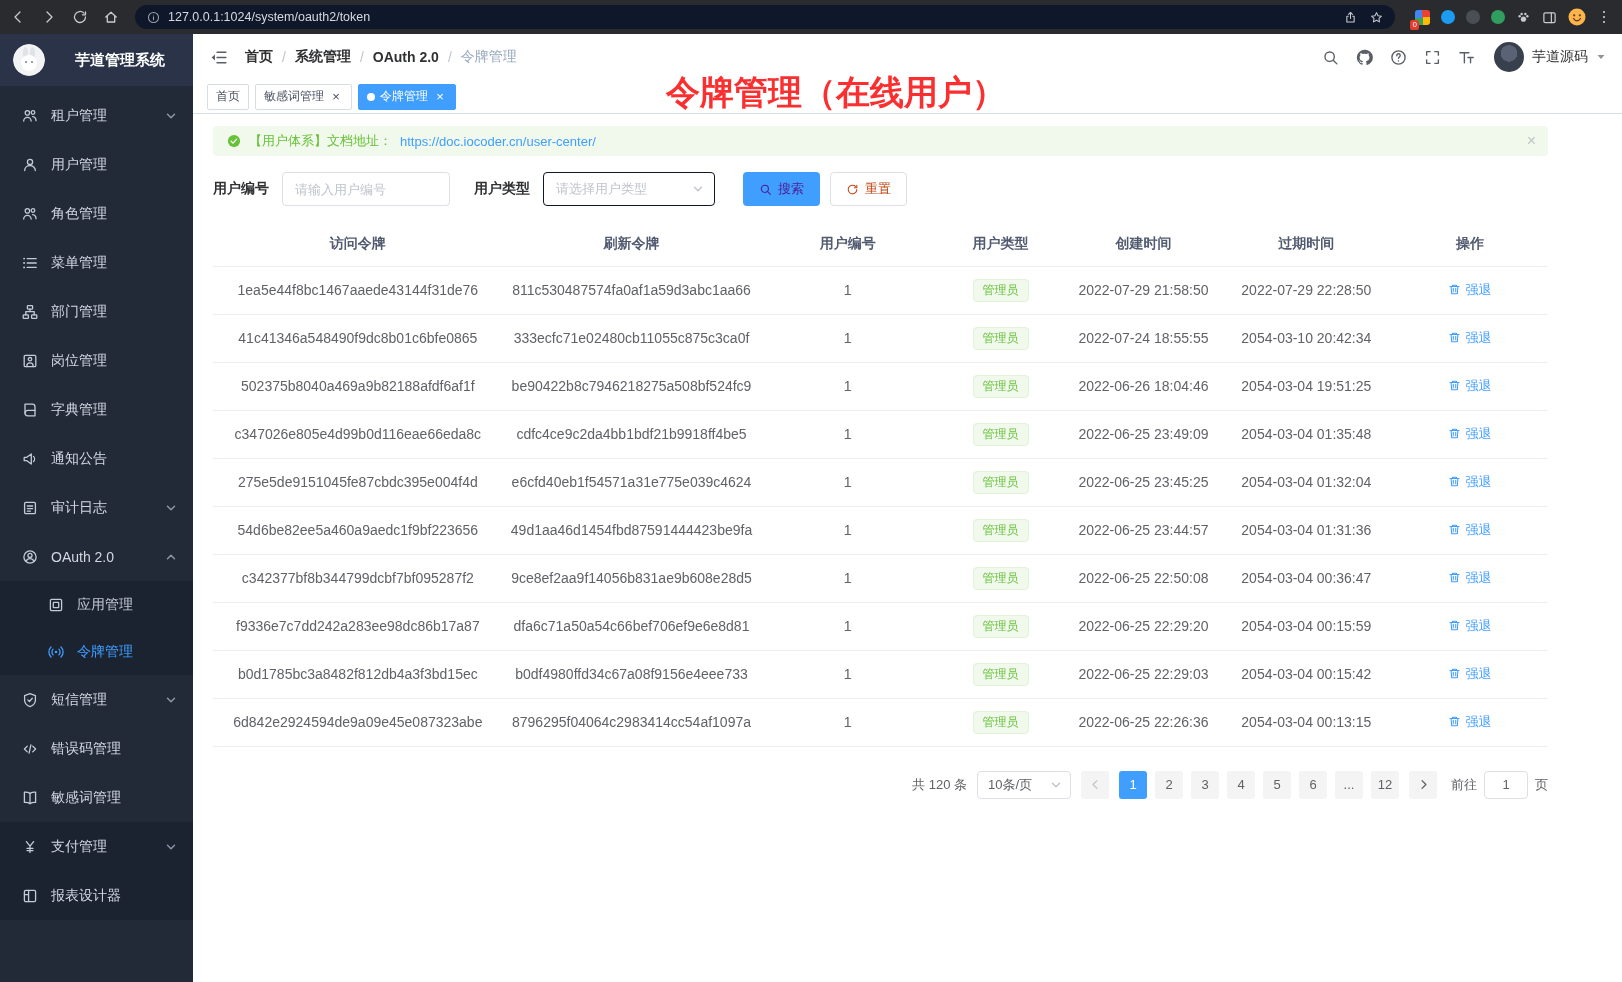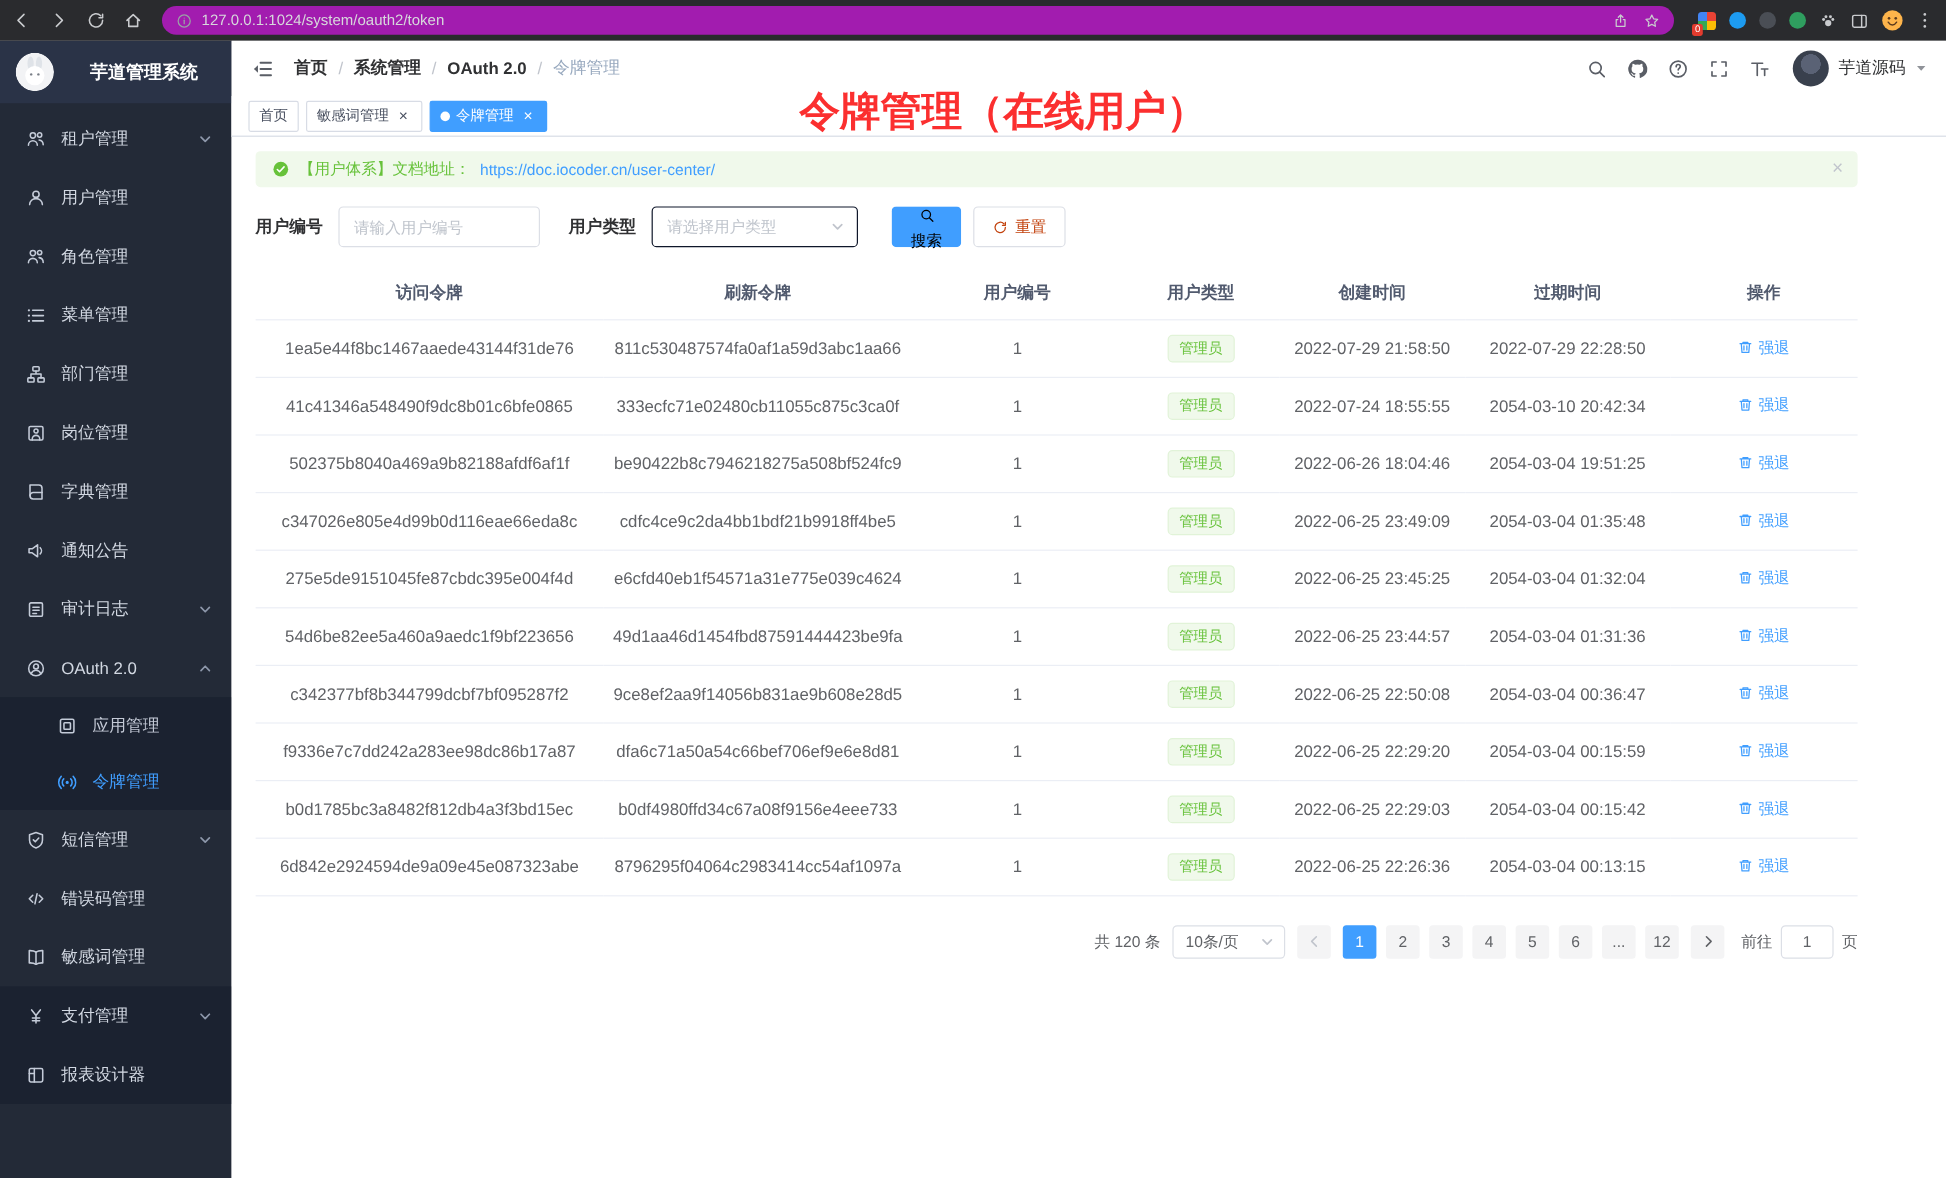--- a/index.html
+++ b/index.html
@@ -6,21 +6,21 @@
 html,body { width:1622px; height:982px; }
 body { font-family:"Liberation Sans","DejaVu Sans",sans-serif; background:#fff; color:#303133; overflow:hidden; }
 button,input { font-family:inherit; }
 .icn { display:inline-flex; align-items:center; justify-content:center; line-height:1; }
 .icn svg { display:block; }
 
 
 .browser { height:34px; background:#2a2b2e; display:flex; align-items:center; padding:0 10px; }
 .b-nav { display:flex; align-items:center; gap:15px; margin-right:6px; }
 .b-icon { color:#c9cbce; font-size:16px; cursor:pointer; }
-.url-pill { flex:1; height:24px; background:#a21caf; border-radius:12px; display:flex; align-items:center; gap:8px; padding:0 12px; margin:0 10px; cursor:text; }
+.url-pill { flex:1; height:24px; background:#0f172a; border-radius:12px; display:flex; align-items:center; gap:8px; padding:0 12px; margin:0 10px; cursor:text; }
 .info { color:#9aa0a6; font-size:13px; }
 .url-text { font-size:12.5px; color:#d7d9dc; flex:1; white-space:nowrap; overflow:hidden; }
 .pill-right { margin-left:auto; display:flex; gap:13px; color:#c9cbce; font-size:13px; }
 .ext-group { display:flex; align-items:center; gap:11px; margin:0 10px; }
 .ext-grid { width:15px; height:15px; border-radius:3px; background:conic-gradient(#ea4335 0 25%, #fbbc05 0 50%, #34a853 0 75%, #4285f4 0); position:relative; cursor:pointer; }
 .ext-badge { position:absolute; bottom:-5px; left:-5px; background:#e33b2e; color:#fff; font-size:8px; line-height:10px; padding:0 2.5px; border-radius:2px; }
 .ext-dot { width:14px; height:14px; border-radius:50%; cursor:pointer; }
 .ext-svg { color:#c9cbce; font-size:15px; cursor:pointer; }
 
 
@@ -71,21 +71,21 @@
 .alert-close { position:absolute; right:12px; color:#c0c4cc; font-size:16px; cursor:pointer; }
 
 .filter { display:flex; align-items:center; margin-top:16px; font-size:14px; }
 .f-label { font-weight:700; color:#303133; margin-right:13px; }
 .f-input { width:168px; height:34px; border:1px solid #dcdfe6; border-radius:4px; padding:0 12px; font-size:13px; color:#606266; outline:none; margin-right:24px; }
 .f-input::placeholder { color:#bfc4cc; }
 .f-select { width:172px; height:34px; border:1px solid #0f172a; border-radius:4px; padding:0 10px 0 12px; font-size:13px; color:#bfc4cc; display:flex; align-items:center; justify-content:space-between; margin-right:28px; cursor:pointer; }
 .f-select .icn { color:#c0c4cc; }
 .btn { height:34px; border-radius:4px; font-size:13px; display:inline-flex; align-items:center; gap:6px; padding:0 15px; cursor:pointer; border:1px solid transparent; }
 .btn .icn { font-size:13px; }
-.btn-primary { background:#409eff; color:#000000;flex-direction:column; }
+.btn-primary { background:#409eff; color:#4c1d95; }
 .btn-plain { background:#fff; border-color:#dcdfe6; color:#c2410c; margin-left:10px; }
 
 .data-table { width:100%; max-width:1335px; border-collapse:collapse; margin-top:16px; font-size:14px; color:#606266; table-layout:fixed; }
 .data-table th { height:44px; color:#515a6e; font-weight:600; border-bottom:1px solid #ebeef5; text-align:center; }
 .data-table td { height:48px; text-align:center; border-bottom:1px solid #ebeef5; white-space:nowrap; overflow:hidden; }
 .tag-success { display:inline-block; background:#f0f9eb; border:1px solid #e1f3d8; color:#67c23a; font-size:12px; padding:2px 9px; border-radius:4px; }
 .action-link { color:#409eff; cursor:pointer; display:inline-flex; align-items:center; gap:4px; font-size:13px; }
 .action-link .icn { font-size:13px; }
 
 .pagination { max-width:1335px; display:flex; align-items:center; justify-content:flex-end; gap:10px; margin-top:24px; font-size:13px; color:#606266; }

